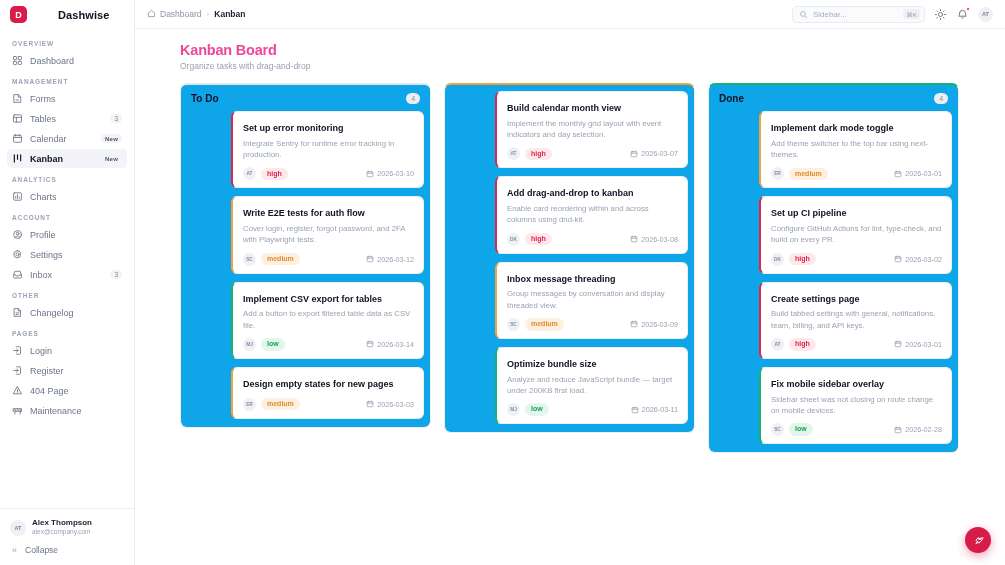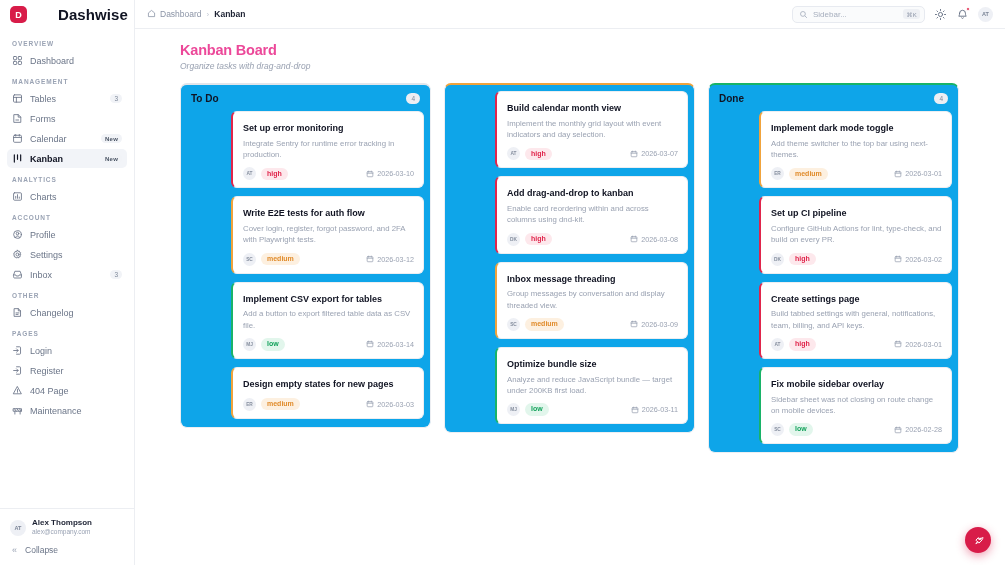--- a/index.html
+++ b/index.html
@@ -25,21 +25,21 @@
     padding: 9px 10px 10px 10px;
     height: 30px;
   }
   .brand-mark {
     width: 17px; height: 17px; border-radius: 5px;
     background: #d81c49;
     color: #fff; font-size: 9px; font-weight: bold;
     display: flex; align-items: center; justify-content: center;
     flex: 0 0 17px;
   }
-  .brand-name { font-size: 15px; font-weight: bold; color: #101322; letter-spacing: .1px; padding-left: 24px; }
+  .brand-name { font-size: 11px; font-weight: bold; color: #101322; letter-spacing: .1px; padding-left: 24px; }
 
   .nav { flex: 1 1 auto; padding: 3px 7px 0 7px; overflow: hidden; }
   .nav-section {
     font-size: 6.5px; font-weight: bold; letter-spacing: .9px;
     color: #9aa3b4; text-transform: uppercase;
     padding: 7px 5px 4px 5px;
   }
   .nav-item {
     display: flex; align-items: center; gap: 7px;
     height: 19px; padding: 0 5px; border-radius: 5px;
@@ -108,21 +108,21 @@
     border: 1px solid #fff;
   }
   .top-av {
     width: 15px; height: 15px; border-radius: 50%; background: #eef0f5;
     color: #7a8496; font-size: 5.5px; font-weight: bold;
     display: flex; align-items: center; justify-content: center;
   }
 
   .page { padding: 13px 24px 0 45px; }
   .page-title { font-size: 14.5px; font-weight: bold; color: #ec4899; letter-spacing: -.2px; }
-  .page-sub { font-size: 8.5px; color: #99a1b1; margin-top: 3px; font-style: italic; }
+  .page-sub { font-size: 8.5px; color: #99a1b1; margin-top: 3px; }
 
   
   .board {
     display: flex; gap: 13px;
     padding: 12px 46px 0 45px;
     align-items: flex-start;
   }
   .column {
     flex: 1 1 0; min-width: 0;
     background: #0ea5e9;
@@ -201,36 +201,36 @@
               <rect x="2.2" y="9.2" width="4.6" height="4.6" rx="1"></rect>
               <rect x="9.2" y="9.2" width="4.6" height="4.6" rx="1"></rect>
             </svg>
           </span>
           <span class="nav-label">Dashboard</span>
         </div>
         <div class="nav-section">Management</div>
         <div class="nav-item">
           <span class="nav-ico">
             <svg viewBox="0 0 16 16" fill="none" stroke="currentColor" stroke-width="1.25" stroke-linecap="round" stroke-linejoin="round">
-              <rect x="2.2" y="2.7" width="11.6" height="10.6" rx="1.4"></rect>
-              <path d="M2.2 6.4h11.6M6.4 6.4v6.9"></path>
-            </svg>
-          </span>
-          <span class="nav-label">Tables</span>
-          <span class="nav-count">3</span>
-        </div>
-        <div class="nav-item">
-          <span class="nav-ico">
-            <svg viewBox="0 0 16 16" fill="none" stroke="currentColor" stroke-width="1.25" stroke-linecap="round" stroke-linejoin="round">
               <path d="M3.2 2.4h6l3.6 3.6v7.6H3.2z"></path>
               <path d="M9 2.4V6h3.6"></path>
               <path d="M5.6 10.2h4"></path>
             </svg>
           </span>
           <span class="nav-label">Forms</span>
+        </div>
+        <div class="nav-item">
+          <span class="nav-ico">
+            <svg viewBox="0 0 16 16" fill="none" stroke="currentColor" stroke-width="1.25" stroke-linecap="round" stroke-linejoin="round">
+              <rect x="2.2" y="2.7" width="11.6" height="10.6" rx="1.4"></rect>
+              <path d="M2.2 6.4h11.6M6.4 6.4v6.9"></path>
+            </svg>
+          </span>
+          <span class="nav-label">Tables</span>
+          <span class="nav-count">3</span>
         </div>
         <div class="nav-item">
           <span class="nav-ico">
             <svg viewBox="0 0 16 16" fill="none" stroke="currentColor" stroke-width="1.25" stroke-linecap="round" stroke-linejoin="round">
               <rect x="2.3" y="3.3" width="11.4" height="10.2" rx="1.4"></rect>
               <path d="M2.3 6.5h11.4M5.4 2.1v2.4M10.6 2.1v2.4"></path>
             </svg>
           </span>
           <span class="nav-label">Calendar</span>
           <span class="nav-new">New</span>

